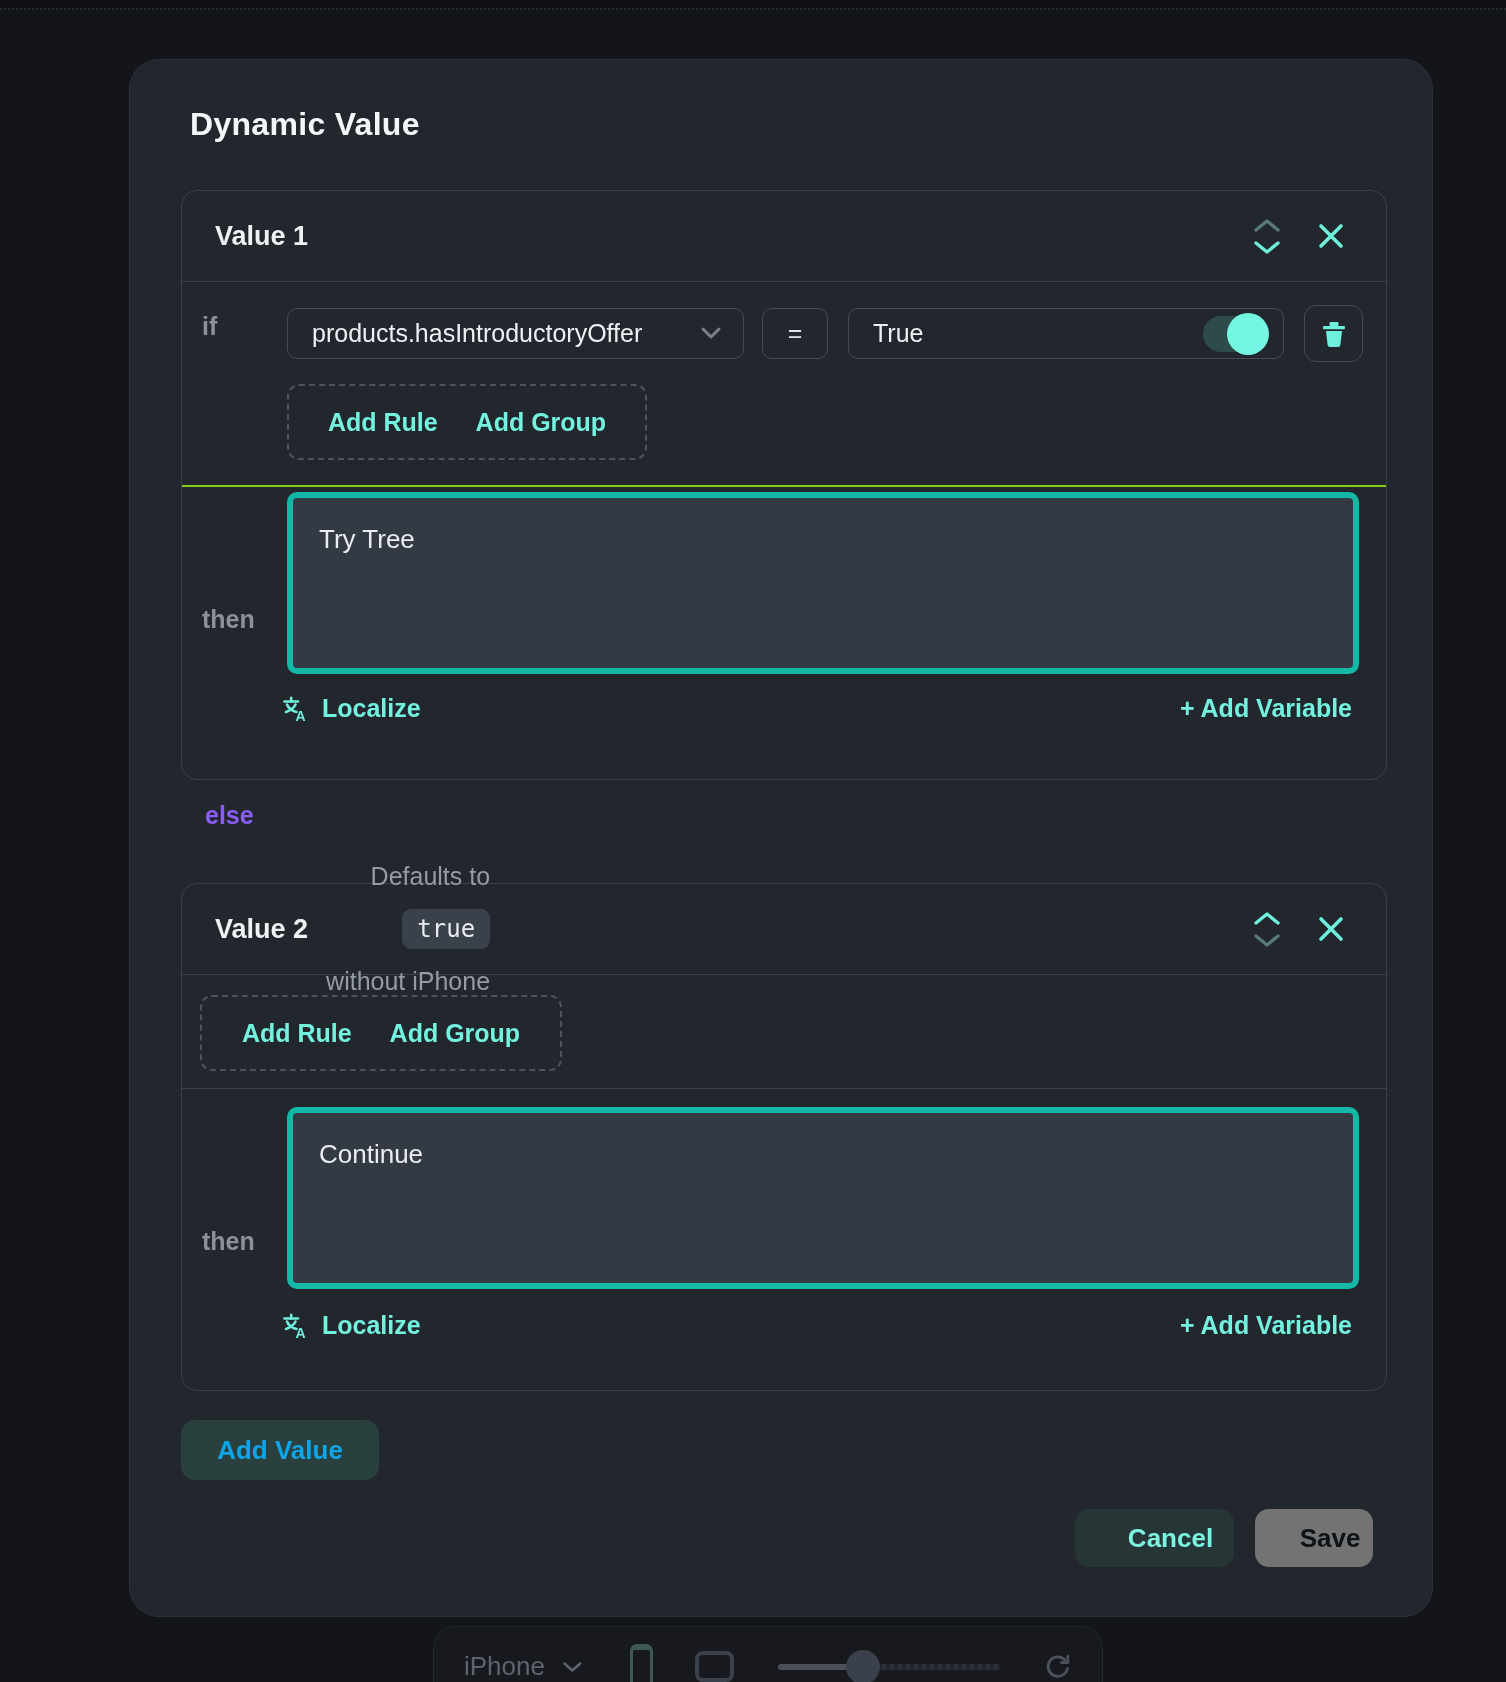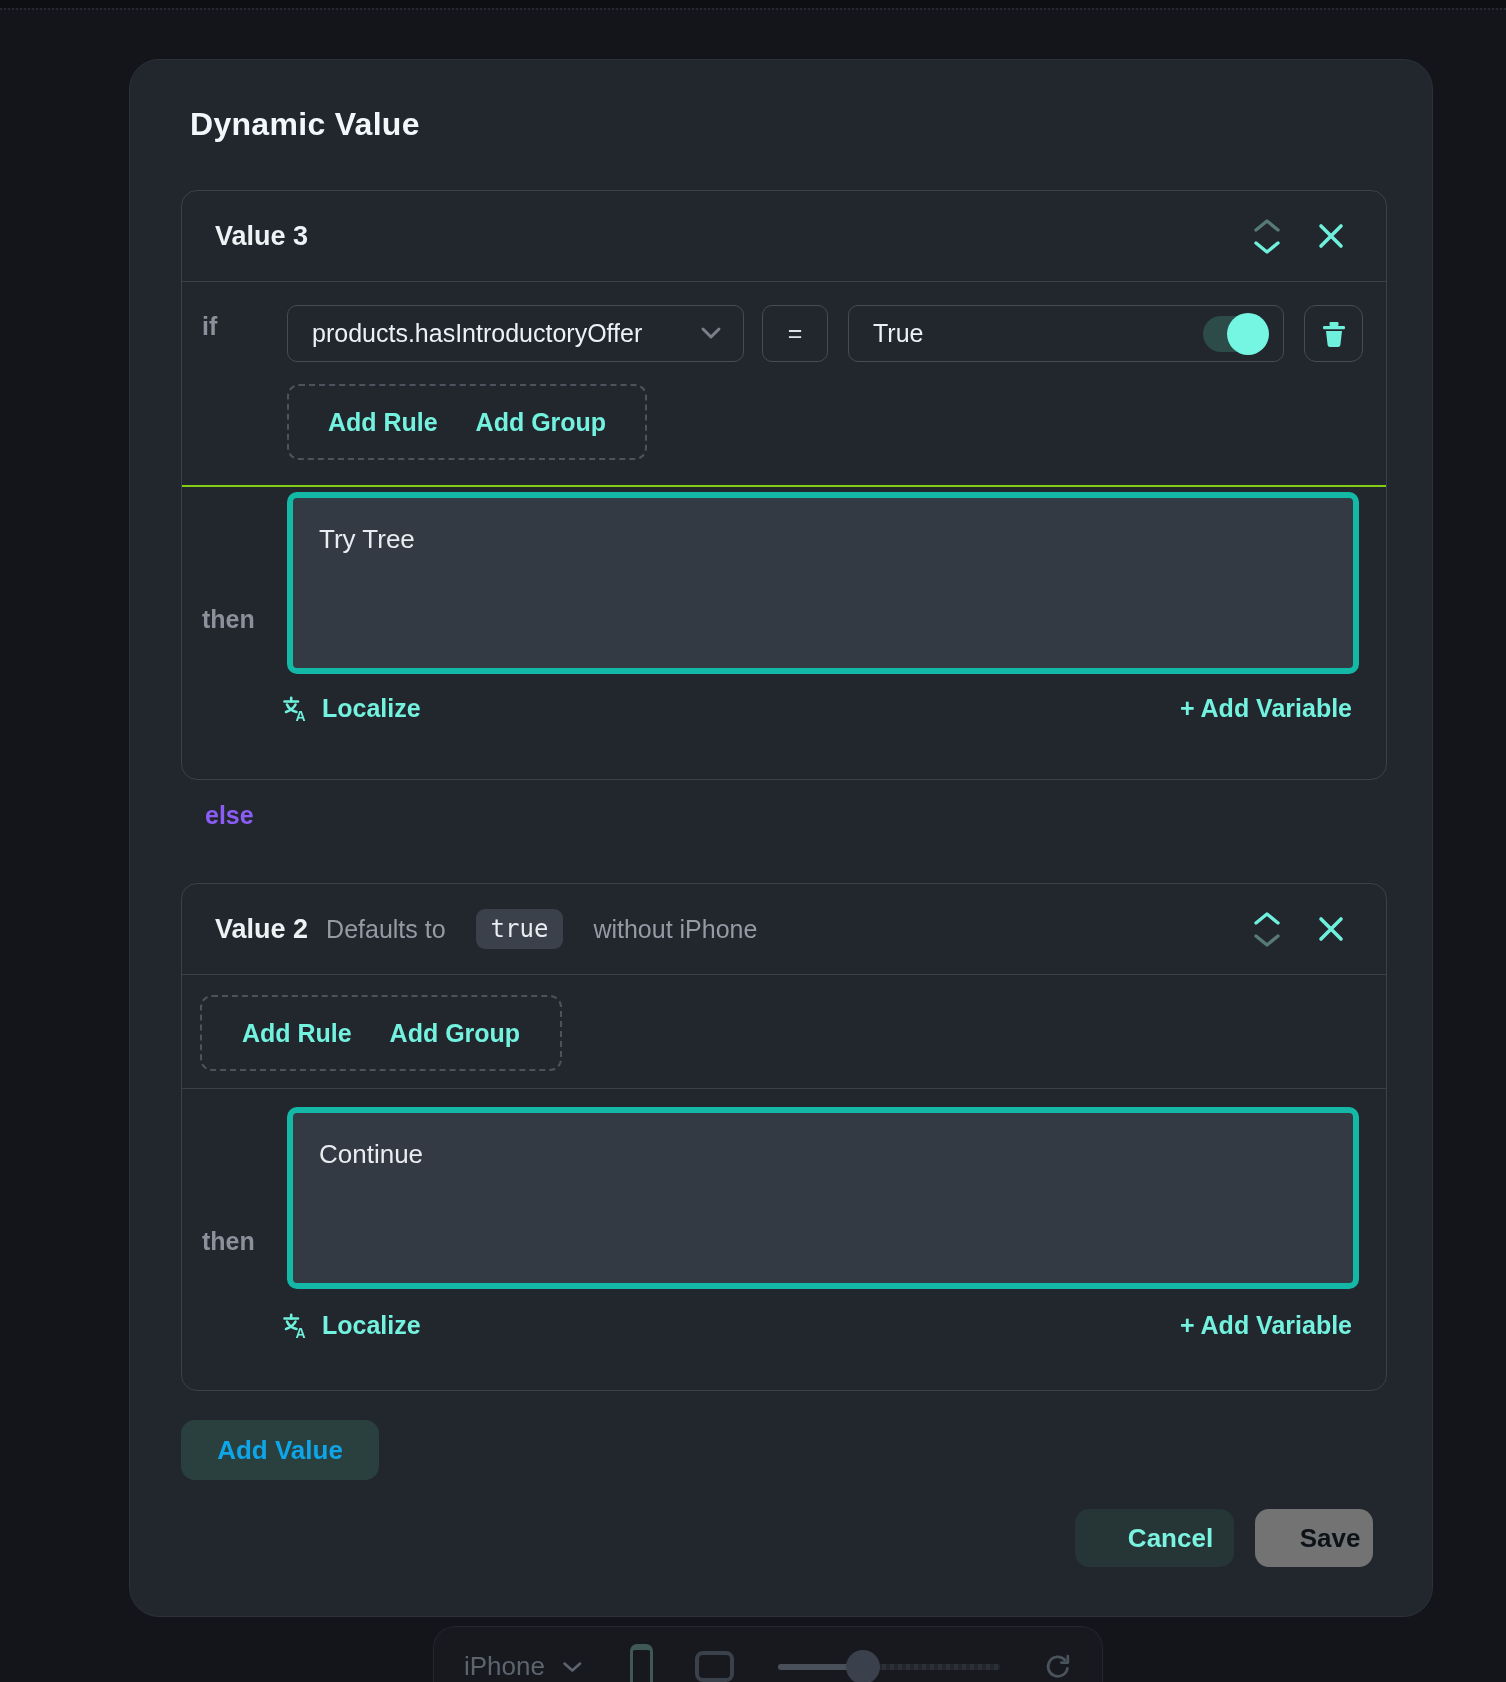--- a/index.html
+++ b/index.html
@@ -22,38 +22,38 @@
 
   .card { position:absolute; left:51px; width:1206px; border:1px solid #3a414b; border-radius:16px; }
   .card1 { top:130px; height:590px; }
   .card2 { top:823px; height:508px; }
 
   .card-header {
     height:91px; border-bottom:1px solid #3a414b;
     display:flex; align-items:center; padding:0 40px 0 33px;
   }
   .card-title { font-size:27px; font-weight:bold; color:#eef2f5; }
-  .header-meta { display:flex; align-items:center; gap:30px; margin-left:18px; font-size:25px; color:#949ba5; }
+  .header-meta { display:flex; align-items:flex-end; gap:18px; margin-left:18px; font-size:25px; color:#949ba5;flex-direction:column; }
   .chip {
     font-family:"DejaVu Sans Mono","Liberation Mono",monospace;
     font-size:24px; color:#e9edf1; background:#3a414b;
     padding:6px 15px; border-radius:9px;
   }
   .header-icons { margin-left:auto; display:flex; align-items:center; gap:34px; }
   .reorder { display:flex; flex-direction:column; gap:7px; cursor:pointer; }
   .reorder svg { display:block; }
   .icon-x { cursor:pointer; display:block; }
 
   
   .cond-section { position:relative; height:205px; border-bottom:2px solid #84cc16; }
   .gutter-label { position:absolute; left:20px; font-size:25px; font-weight:bold; color:#8b919b; }
   .if-label { top:30px; }
   .cond-row { position:absolute; left:105px; top:23px; height:57px; display:flex; align-items:center; }
   .field {
-    height:57px; border:1px solid #454c56; border-radius:10px;
+    height:51px; border:1px solid #454c56; border-radius:10px;
     display:flex; align-items:center; font-size:25px; color:#edf0f4;
   }
   .dd-field { width:457px; padding:0 20px 0 24px; justify-content:space-between; cursor:pointer; }
   .eq-field { width:66px; margin-left:18px; justify-content:center; color:#dfe3e8; }
   .val-field { width:436px; margin-left:20px; padding:0 16px 0 24px; justify-content:space-between; }
   .trash-btn {
     width:59px; height:57px; margin-left:20px; border:1px solid #454c56; border-radius:12px;
     display:flex; align-items:center; justify-content:center; cursor:pointer;
   }
   .toggle { position:relative; width:64px; height:36px; border-radius:18px; background:#2d4b48; cursor:pointer; }
@@ -144,21 +144,21 @@
     <path d="M20.2 13.2 A8.4 8.4 0 1 1 18.1 5.9" fill="none" stroke="#4a525c" stroke-width="2.4" stroke-linecap="round"></path>
     <polyline points="20.6,2.6 20.6,8.2 15,8.2" fill="none" stroke="#4a525c" stroke-width="2.4" stroke-linecap="round" stroke-linejoin="round"></polyline>
   </svg>
 </div>
 
 <div class="modal">
   <div class="modal-title">Dynamic Value</div>
 
   <div class="card card1">
     <div class="card-header">
-      <span class="card-title">Value 3</span>
+      <span class="card-title">Value 1</span>
       <div class="header-icons">
         <div class="reorder">
           <svg width="30" height="15" viewBox="0 0 30 15">
               <polyline points="4,12 15,3 26,12" fill="none" stroke="#577a75" stroke-width="3.4" stroke-linecap="round" stroke-linejoin="round"></polyline>
             </svg>
           <svg width="30" height="15" viewBox="0 0 30 15">
               <polyline points="4,3 15,12 26,3" fill="none" stroke="#6ff0dc" stroke-width="3.4" stroke-linecap="round" stroke-linejoin="round"></polyline>
             </svg>
         </div>
         <svg class="icon-x" width="30" height="30" viewBox="0 0 30 30">

